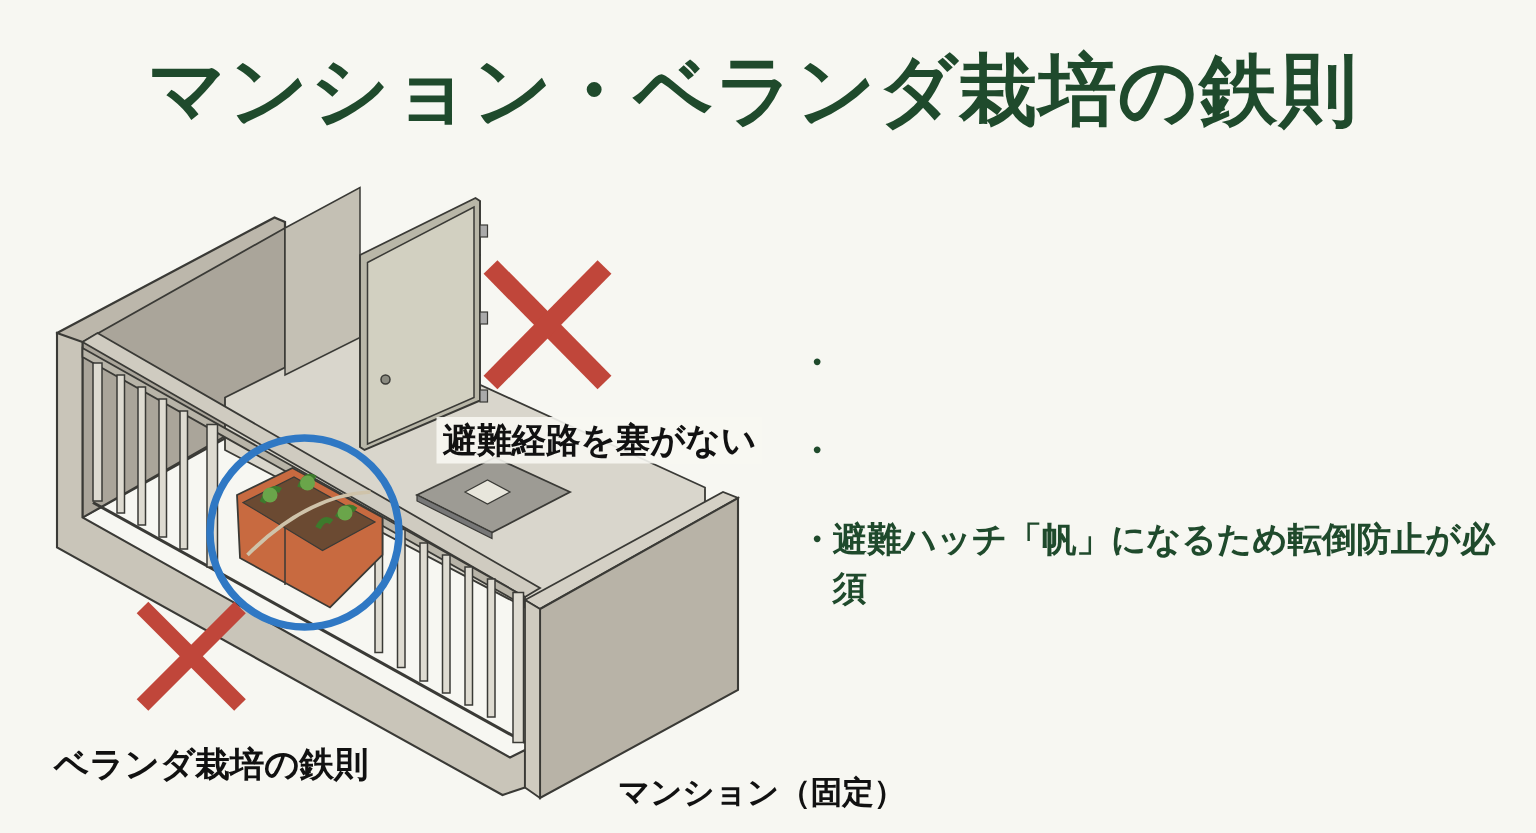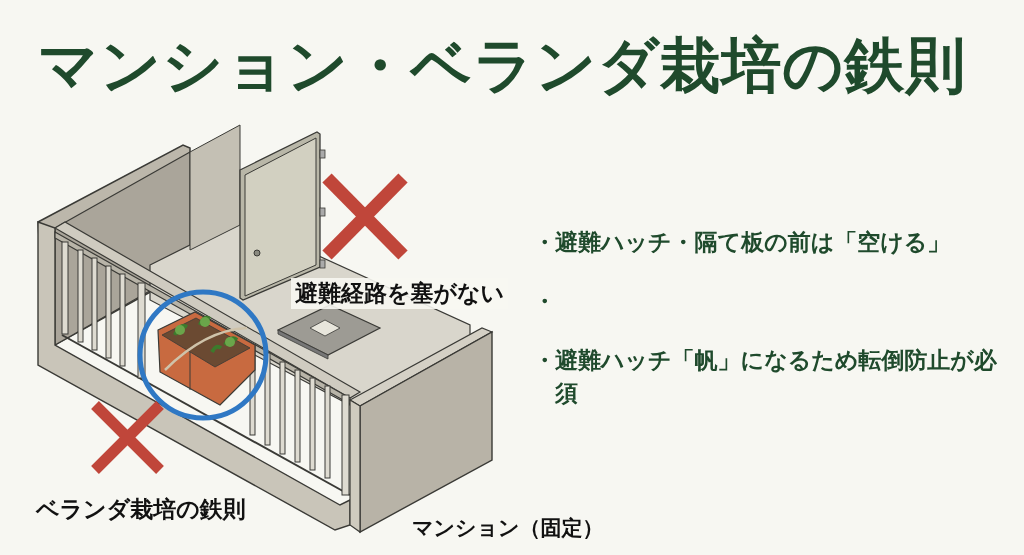--- a/index.html
+++ b/index.html
@@ -1,19 +1,19 @@
 <!DOCTYPE html>
 <html><head>
 <meta charset="utf-8">
 <style>
   html, body { margin:0; padding:0; }
   body { width:1024px; height:555px; background:#f7f7f2; position:relative; overflow:hidden;
          font-family:"DejaVu Sans", "Liberation Sans", sans-serif; }
   .title { position:absolute; left:0; width:1004px; top:26px; text-align:center;
-           font-size:60px; font-weight:bold; color:#1f4a2c; letter-spacing:1px; }
+           font-size:52px; font-weight:bold; color:#1f4a2c; letter-spacing:1px; }
   .illust { position:absolute; left:0; top:0; width:1024px; height:555px; }
   .bullets { position:absolute; left:533px; top:226px; width:480px; }
   .bullet { display:flex; font-size:23px; font-weight:bold; color:#1f4a2c; line-height:33px; margin-bottom:26px; }
   .bullet .dot { width:22px; flex:none; }
   .label { position:absolute; font-size:23px; font-weight:bold; color:#111; white-space:nowrap; }
   .lbl-route { left:291px; top:278px; background:rgba(247,247,242,0.9); padding:0 4px; }
   .lbl-rail { left:36px; top:494px; }
   .lbl-wind { left:412px; top:514px; font-size:21px; }
 </style>
 </head>
@@ -99,21 +99,20 @@
   </g>
 </svg>
 
 <div class="label lbl-route">避難経路を塞がない</div>
 <div class="label lbl-rail">ベランダ栽培の鉄則</div>
 <div class="label lbl-wind">マンション（固定）</div>
 
 <div class="bullets">
   <div class="bullet">
     <span class="dot">・</span>
-    <span>避難ハッチ・隔て板の前は「空ける」</span>
   </div>
   <div class="bullet">
     <span class="dot">・</span>
   </div>
   <div class="bullet">
     <span class="dot">・</span>
     <span>避難ハッチ「帆」になるため転倒防止が必須</span>
   </div>
 </div>
 

